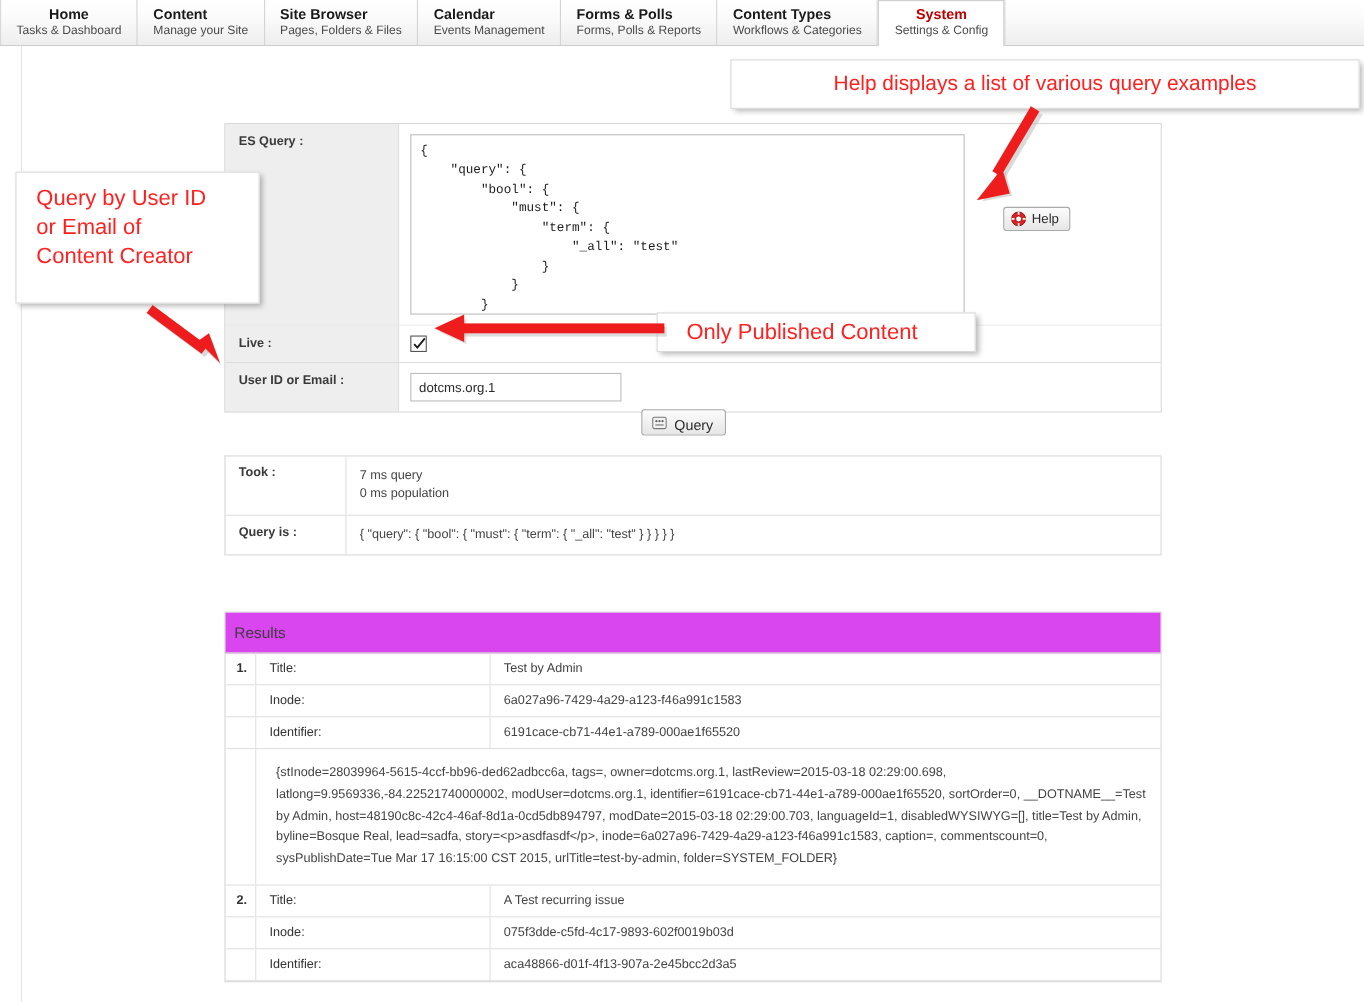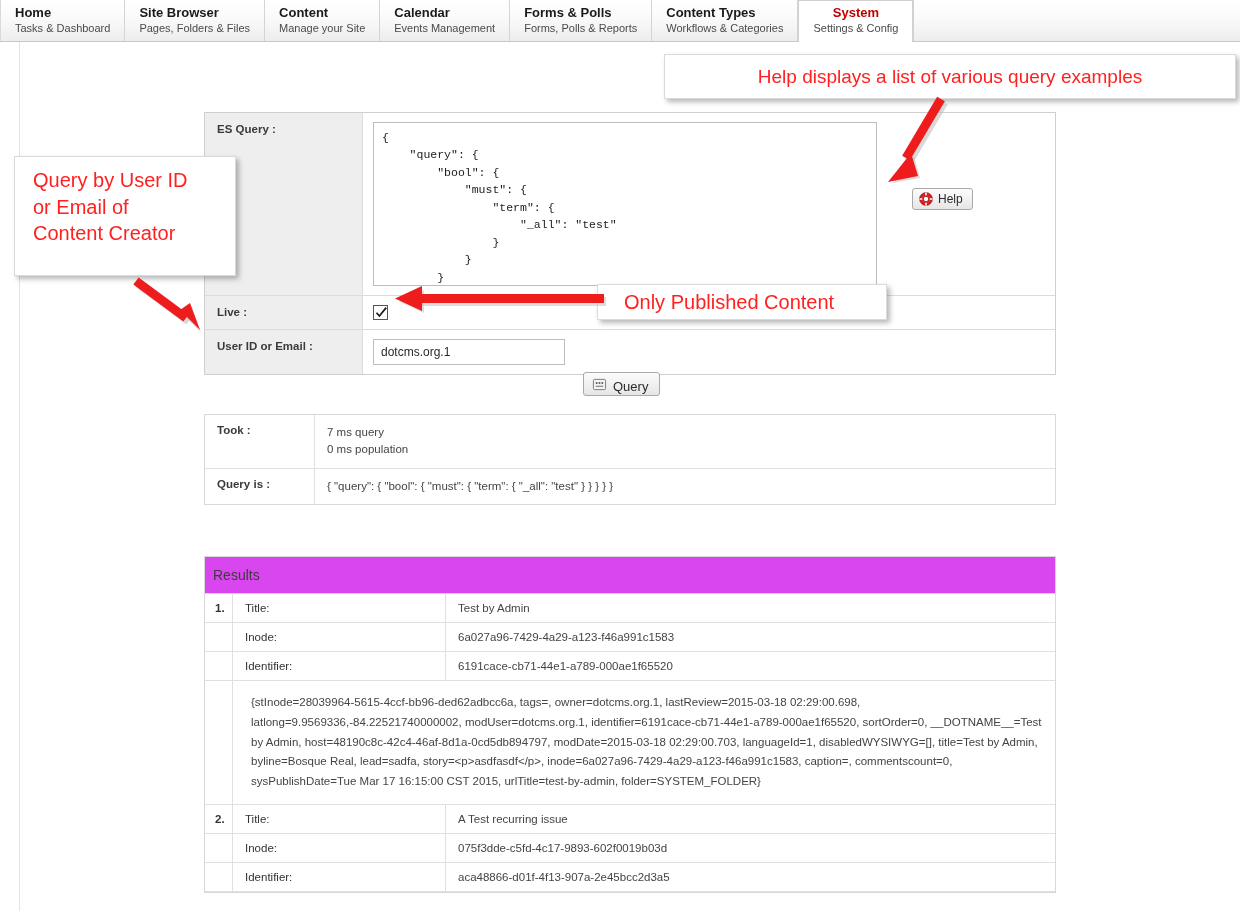--- a/index.html
+++ b/index.html
@@ -22,21 +22,21 @@
     display:flex; align-items:stretch;
   }
   .navtab {
     padding:3px 14px 4px 14px;
     border-right:1px solid #d4d4d4;
     display:flex; flex-direction:column; justify-content:center;
     line-height:1.25;
     background:transparent;
     cursor:pointer;
   }
-  .navtab:first-child { border-left:1px solid #d9d9d9; }
+  .navtab:first-child { border-left:1px solid #d9d9d9;text-align:center; }
   .navtab .t1 { font-size:13px; font-weight:bold; color:#1a1a1a; }
   .navtab .t2 { font-size:11px; color:#4a4a4a; margin-top:1px; }
   .navtab.active {
     background:#ffffff;
     border-top:1px solid #d0d0d0;
     border-left:1px solid #d0d0d0;
     border-right:1px solid #d0d0d0;
     margin-bottom:-1px;
     padding-bottom:5px;
     align-items:center;
@@ -176,26 +176,26 @@
 </style>
 </head>
 <body>
 
 <div id="topnav">
   <div class="navtab">
     <span class="t1">Home</span>
     <span class="t2">Tasks &amp; Dashboard</span>
   </div>
   <div class="navtab">
+    <span class="t1">Content</span>
+    <span class="t2">Manage your Site</span>
+  </div>
+  <div class="navtab">
     <span class="t1">Site Browser</span>
     <span class="t2">Pages, Folders &amp; Files</span>
-  </div>
-  <div class="navtab">
-    <span class="t1">Content</span>
-    <span class="t2">Manage your Site</span>
   </div>
   <div class="navtab">
     <span class="t1">Calendar</span>
     <span class="t2">Events Management</span>
   </div>
   <div class="navtab">
     <span class="t1">Forms &amp; Polls</span>
     <span class="t2">Forms, Polls &amp; Reports</span>
   </div>
   <div class="navtab">

